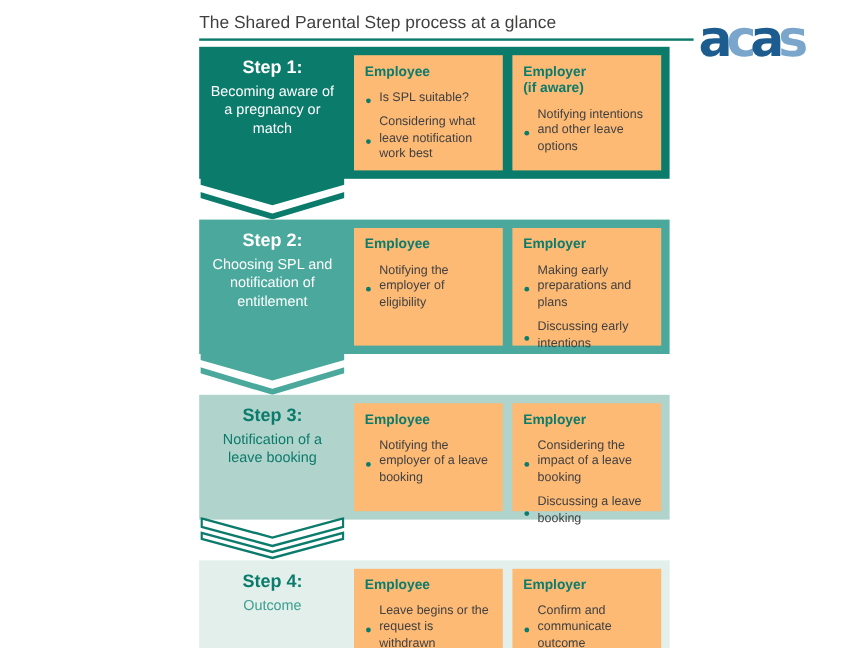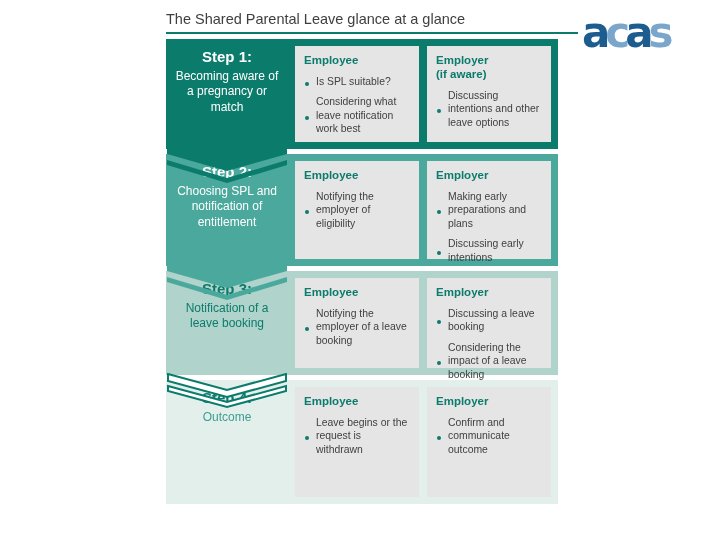--- a/index.html
+++ b/index.html
@@ -19,42 +19,42 @@
     position:absolute;left:582px;top:12px;
     font-family:"DejaVu Sans", sans-serif;font-weight:800;
     font-size:42px;line-height:1;letter-spacing:-5px;
   }
   .logo .ld{color:var(--logo_dark_blue);}
   .logo .ll{color:var(--logo_light_blue);}
   .diagram{
     position:absolute;left:166px;top:39px;width:392px;
   }
   .row{
-    position:relative;display:flex;margin-bottom:5px;
+    position:relative;display:flex;margin-bottom:34px;
   }
   .row.s1{background:var(--dark_teal);height:110px;}
   .row.s2{background:var(--medium_teal);height:112px;}
   .row.s3{background:var(--light_teal);height:104px;}
   .row.s4{background:var(--pale_teal);height:124px;margin-bottom:0;}
   .label{
     width:122px;flex:0 0 122px;box-sizing:border-box;
     padding:9px 8px 0 8px;text-align:center;
   }
   .step-title{margin:0 0 4px 0;font-size:15px;font-weight:700;}
   .step-desc{margin:0;font-size:12px;line-height:1.28;font-weight:400;}
   .s1 .step-title,.s2 .step-title,.s1 .step-desc,.s2 .step-desc{color:#ffffff;}
   .s3 .step-title{color:var(--dark_teal);}
   .s3 .step-desc{color:var(--dark_teal);}
   .s4 .step-title{color:var(--dark_teal);}
   .s4 .step-desc{color:var(--teal_text);}
   .boxes{
     flex:1;display:flex;gap:8px;padding:7px;box-sizing:border-box;
   }
   .box{
-    flex:1;background:#e5e5e5;box-sizing:border-box;padding:8px 9px;
+    flex:1;background:#fdba74;box-sizing:border-box;padding:8px 9px;
   }
   .box-heading{
     margin:0 0 7px 0;font-size:11.5px;font-weight:700;color:var(--dark_teal);
     line-height:1.2;
   }
   .box-subheading{display:block;}
   .bullets{list-style:none;margin:0;padding:0;}
   .bullet{display:flex;margin-bottom:7px;align-items:center;}
   .dot{
     flex:0 0 4px;width:4px;height:4px;border-radius:50%;
@@ -63,21 +63,21 @@
   .btxt{font-size:10.4px;line-height:1.3;color:var(--body_text);}
   .chevron{
     position:absolute;left:1px;bottom:-34px;width:120px;height:36px;
     z-index:3;display:block;
   }
   .s3 .chevron polygon{fill:#ffffff;stroke:var(--dark_teal);stroke-width:2;}
 </style>
 </head>
 <body>
 
-<div class="page-title">The Shared Parental Leave glance at a glance</div>
+<div class="page-title">The Shared Parental Step process at a glance</div>
 <div class="title-rule"></div>
 
 <div class="logo">
   <span class="ld">a</span><span class="ll">c</span><span class="ld">a</span><span class="ll">s</span>
 </div>
 
 <div class="diagram">
 
   <section class="row s1">
     <div class="label">
@@ -96,21 +96,21 @@
               <span class="dot"></span>
               <span class="btxt">Considering what leave notification work best</span>
             </li>
         </ul>
       </div>
       <div class="box">
         <h3 class="box-heading"><span>Employer</span><span class="box-subheading">(if aware)</span></h3>
         <ul class="bullets">
           <li class="bullet">
               <span class="dot"></span>
-              <span class="btxt">Discussing intentions and other leave options</span>
+              <span class="btxt">Notifying intentions and other leave options</span>
             </li>
         </ul>
       </div>
     </div>
     <svg class="chevron" viewBox="0 0 120 36">
       <polygon points="0,0 120,0 120,7 60,24 0,7" fill="#0b7b6c"></polygon>
       <polygon points="0,13 60,31 120,13 120,18 60,36 0,18" fill="#0b7b6c"></polygon>
     </svg>
   </section>
 
@@ -162,25 +162,25 @@
               <span class="dot"></span>
               <span class="btxt">Notifying the employer of a leave booking</span>
             </li>
         </ul>
       </div>
       <div class="box">
         <h3 class="box-heading">Employer</h3>
         <ul class="bullets">
           <li class="bullet">
               <span class="dot"></span>
+              <span class="btxt">Considering the impact of a leave booking</span>
+            </li>
+          <li class="bullet">
+              <span class="dot"></span>
               <span class="btxt">Discussing a leave booking</span>
-            </li>
-          <li class="bullet">
-              <span class="dot"></span>
-              <span class="btxt">Considering the impact of a leave booking</span>
             </li>
         </ul>
       </div>
     </div>
     <svg class="chevron" viewBox="0 0 120 36">
       <polygon points="1,1 60,17 119,1 119,8 60,24 1,8"></polygon>
       <polygon points="1,13 60,29 119,13 119,18 60,34 1,18"></polygon>
     </svg>
   </section>
 

